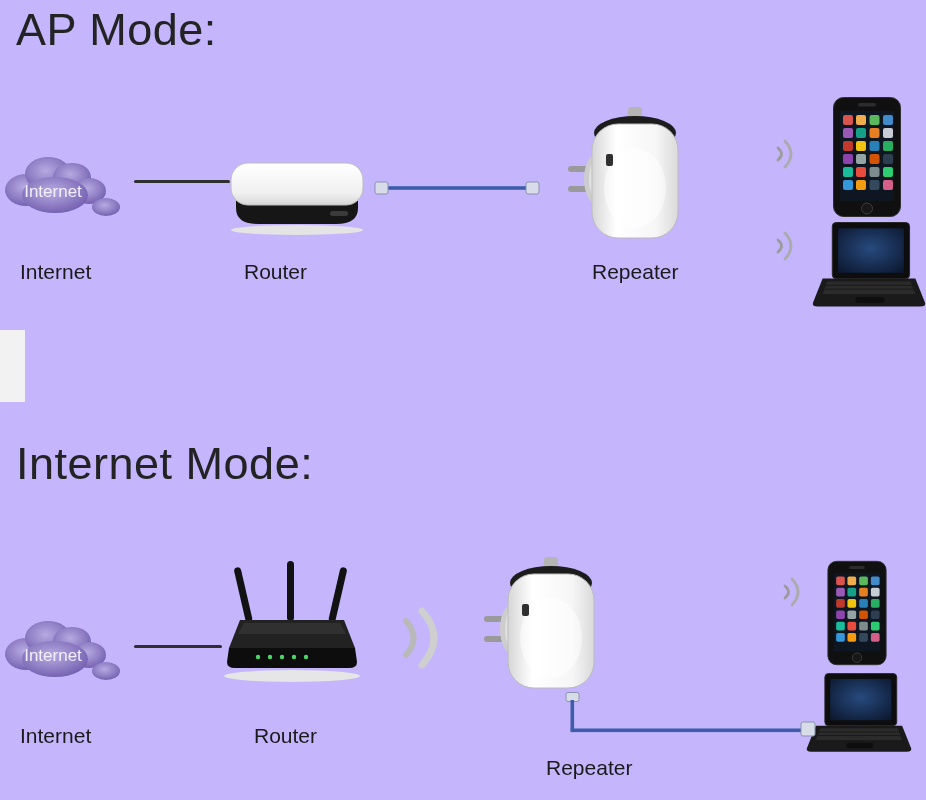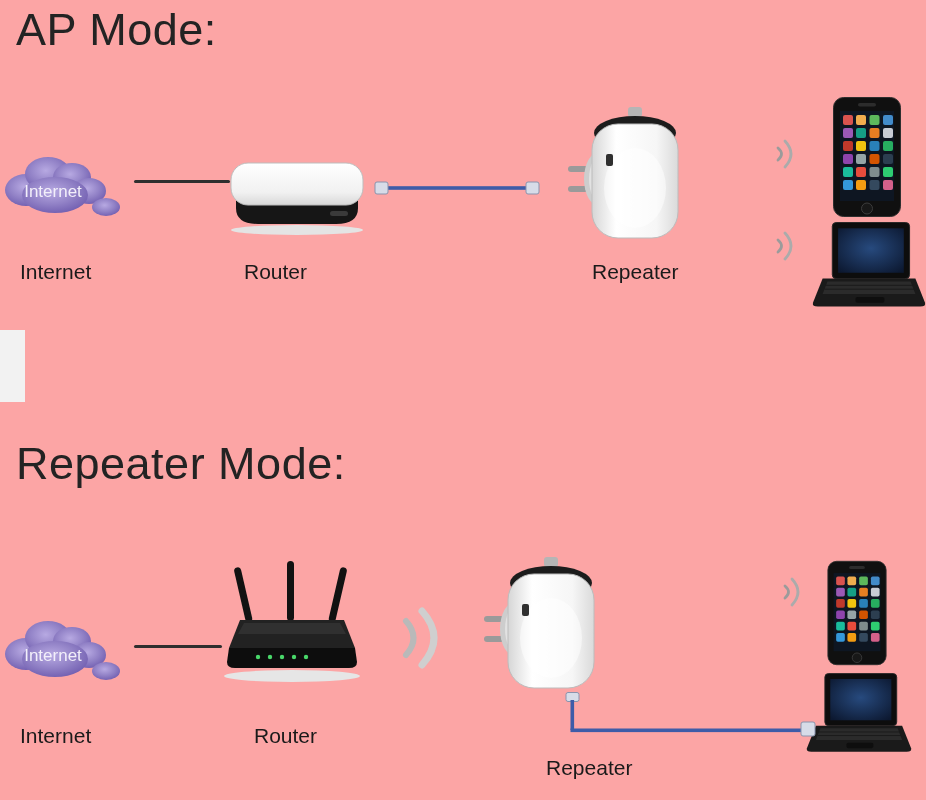--- a/index.html
+++ b/index.html
@@ -1,18 +1,18 @@
 <!DOCTYPE html>
 <html><head>
 <meta charset="utf-8">
 <style>
   * { margin:0; padding:0; box-sizing:border-box; }
   html,body { background:#ffffff; }
   body { font-family:"Liberation Sans", sans-serif; }
-  .canvas { position:relative; width:926px; height:800px; background:#fca5a5; overflow:hidden; }
+  .canvas { position:relative; width:926px; height:800px; background:#c4b5fd; overflow:hidden; }
   .abs { position:absolute; }
   .section-title { font-size:45px; color:#232323; font-weight:400; letter-spacing:0.5px; white-space:nowrap; }
   .device-label { font-size:21px; color:#1a1a1a; white-space:nowrap; }
   .conn-line { background:#2f2f2f; height:2.6px; border-radius:2px; }
   .artifact { background:#f2f2f2; }
 </style>
 </head>
 <body>
 
 <div class="canvas">
@@ -142,21 +142,21 @@
 
     <div class="abs device-label" style="left:20px; top:260px;">Internet</div>
     <div class="abs device-label" style="left:244px; top:260px;">Router</div>
     <div class="abs device-label" style="left:592px; top:260px;">Repeater</div>
   </div>
 
   <div class="abs artifact" style="left:0; top:330px; width:25px; height:72px;"></div>
 
   <div>
 
-    <div class="abs section-title" style="left:16px; top:438px;">Repeater Mode:</div>
+    <div class="abs section-title" style="left:16px; top:438px;">Internet Mode:</div>
 
     <svg class="abs" style="left:2px; top:612px;" width="120" height="78" viewBox="0 0 120 78">
       <g fill="url(#cloudGrad)">
         <ellipse cx="24" cy="42" rx="21" ry="16"></ellipse>
         <ellipse cx="46" cy="26" rx="23" ry="17"></ellipse>
         <ellipse cx="70" cy="29" rx="19" ry="14"></ellipse>
         <ellipse cx="87" cy="43" rx="17" ry="13"></ellipse>
         <ellipse cx="53" cy="47" rx="33" ry="18"></ellipse>
         <ellipse cx="104" cy="59" rx="14" ry="9"></ellipse>
       </g>

